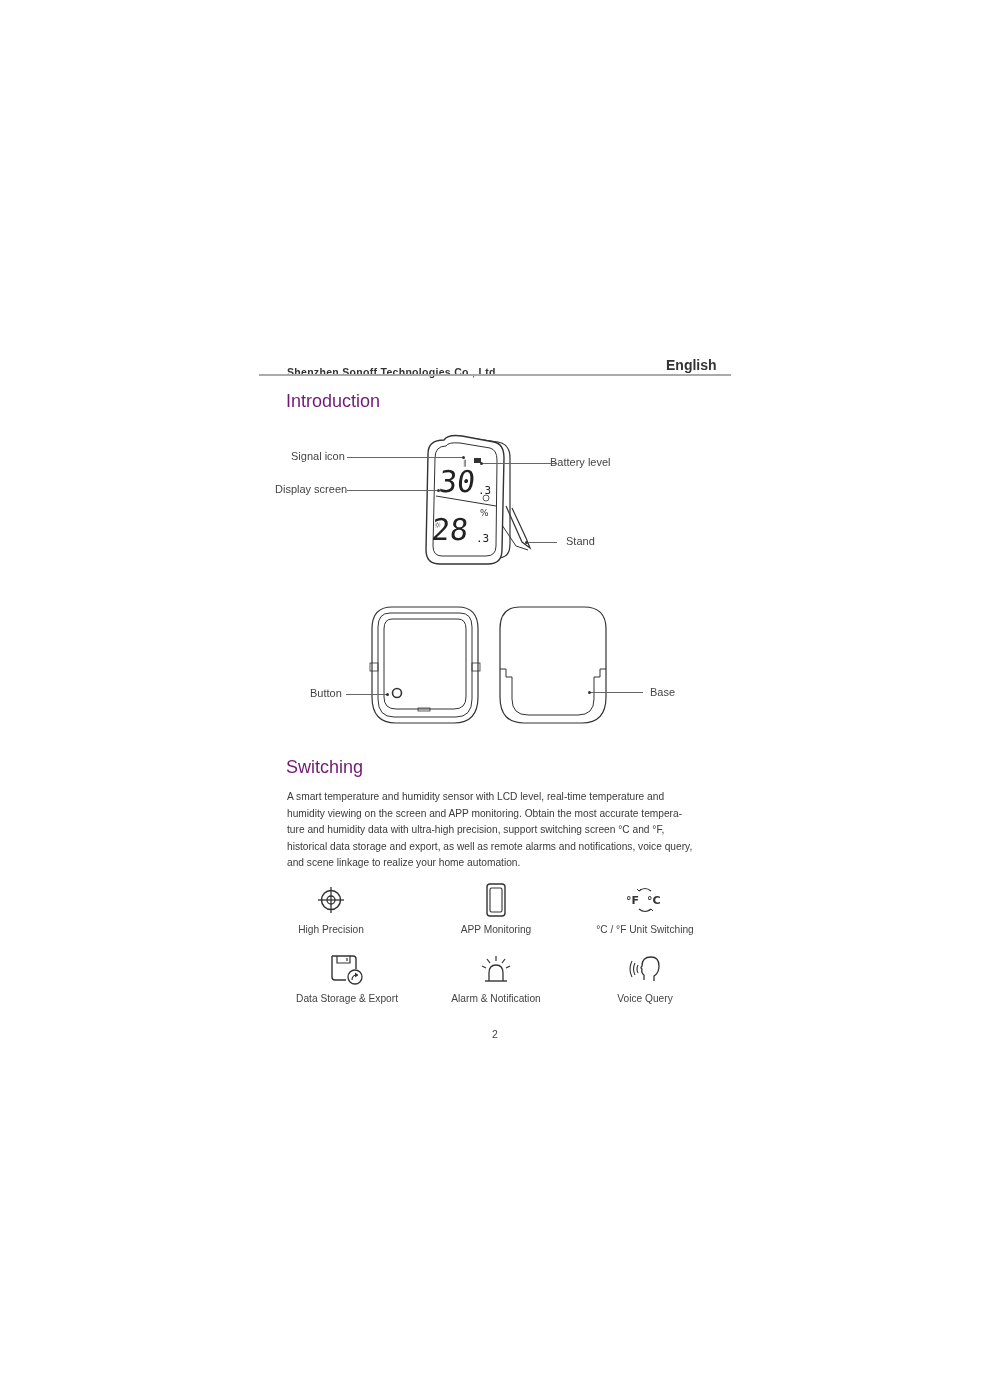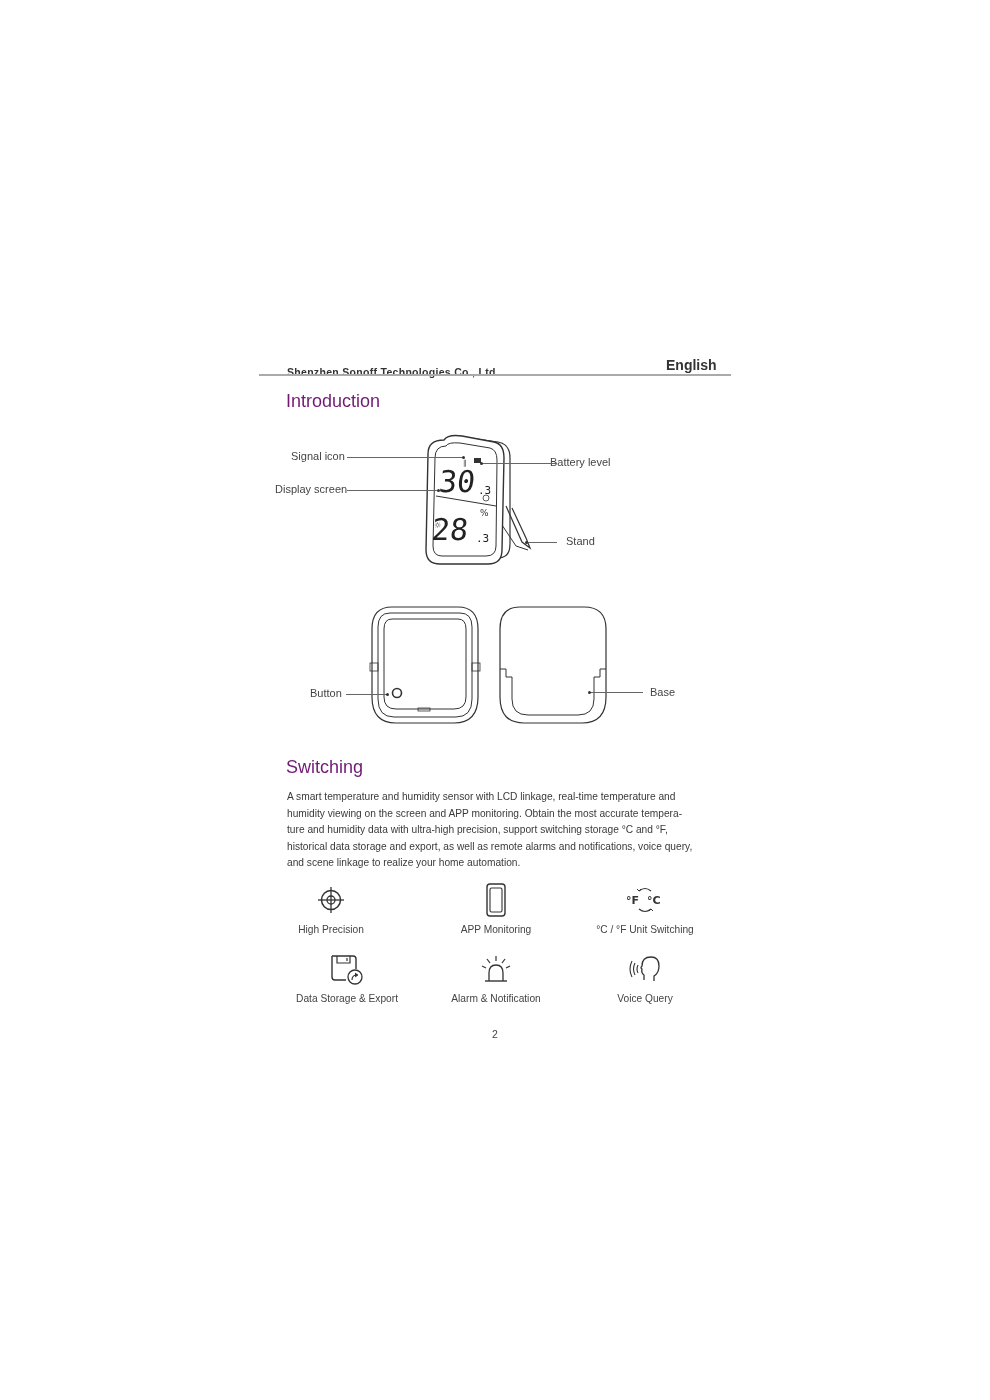--- a/index.html
+++ b/index.html
@@ -96,23 +96,23 @@
 <div class="abs leader" style="left:346px; top:694px; width:41px;"></div>
 <div class="abs dot" style="left:386px; top:693px;"></div>
 
 <div class="abs label" style="left:650px; top:686px;">Base</div>
 <div class="abs leader" style="left:590px; top:692px; width:53px;"></div>
 <div class="abs dot" style="left:588px; top:691px;"></div>
 
 <div class="abs sec-title" style="left:286px; top:757px;">Switching</div>
 
 <div class="abs para">
-  <span>A smart temperature and humidity sensor with LCD linkage, real-time temperature and</span>
+  <span>A smart temperature and humidity sensor with LCD level, real-time temperature and</span>
   <span>humidity viewing on the screen and APP monitoring. Obtain the most accurate tempera-</span>
-  <span>ture and humidity data with ultra-high precision, support switching storage °C and °F,</span>
+  <span>ture and humidity data with ultra-high precision, support switching screen °C and °F,</span>
   <span>historical data storage and export, as well as remote alarms and notifications, voice query,</span>
   <span class="last">and scene linkage to realize your home automation.</span>
 </div>
 
 <div class="abs feat" style="left:256px; top:882px;">
   <div class="ic">
     <svg width="30" height="30" viewBox="0 0 30 30">
       <circle cx="15" cy="15" r="9.5" fill="none" stroke="#333" stroke-width="1.5"></circle>
       <circle cx="15" cy="15" r="4" fill="none" stroke="#333" stroke-width="1.3"></circle>
       <line x1="15" y1="2" x2="15" y2="28" stroke="#333" stroke-width="1.3"></line>

